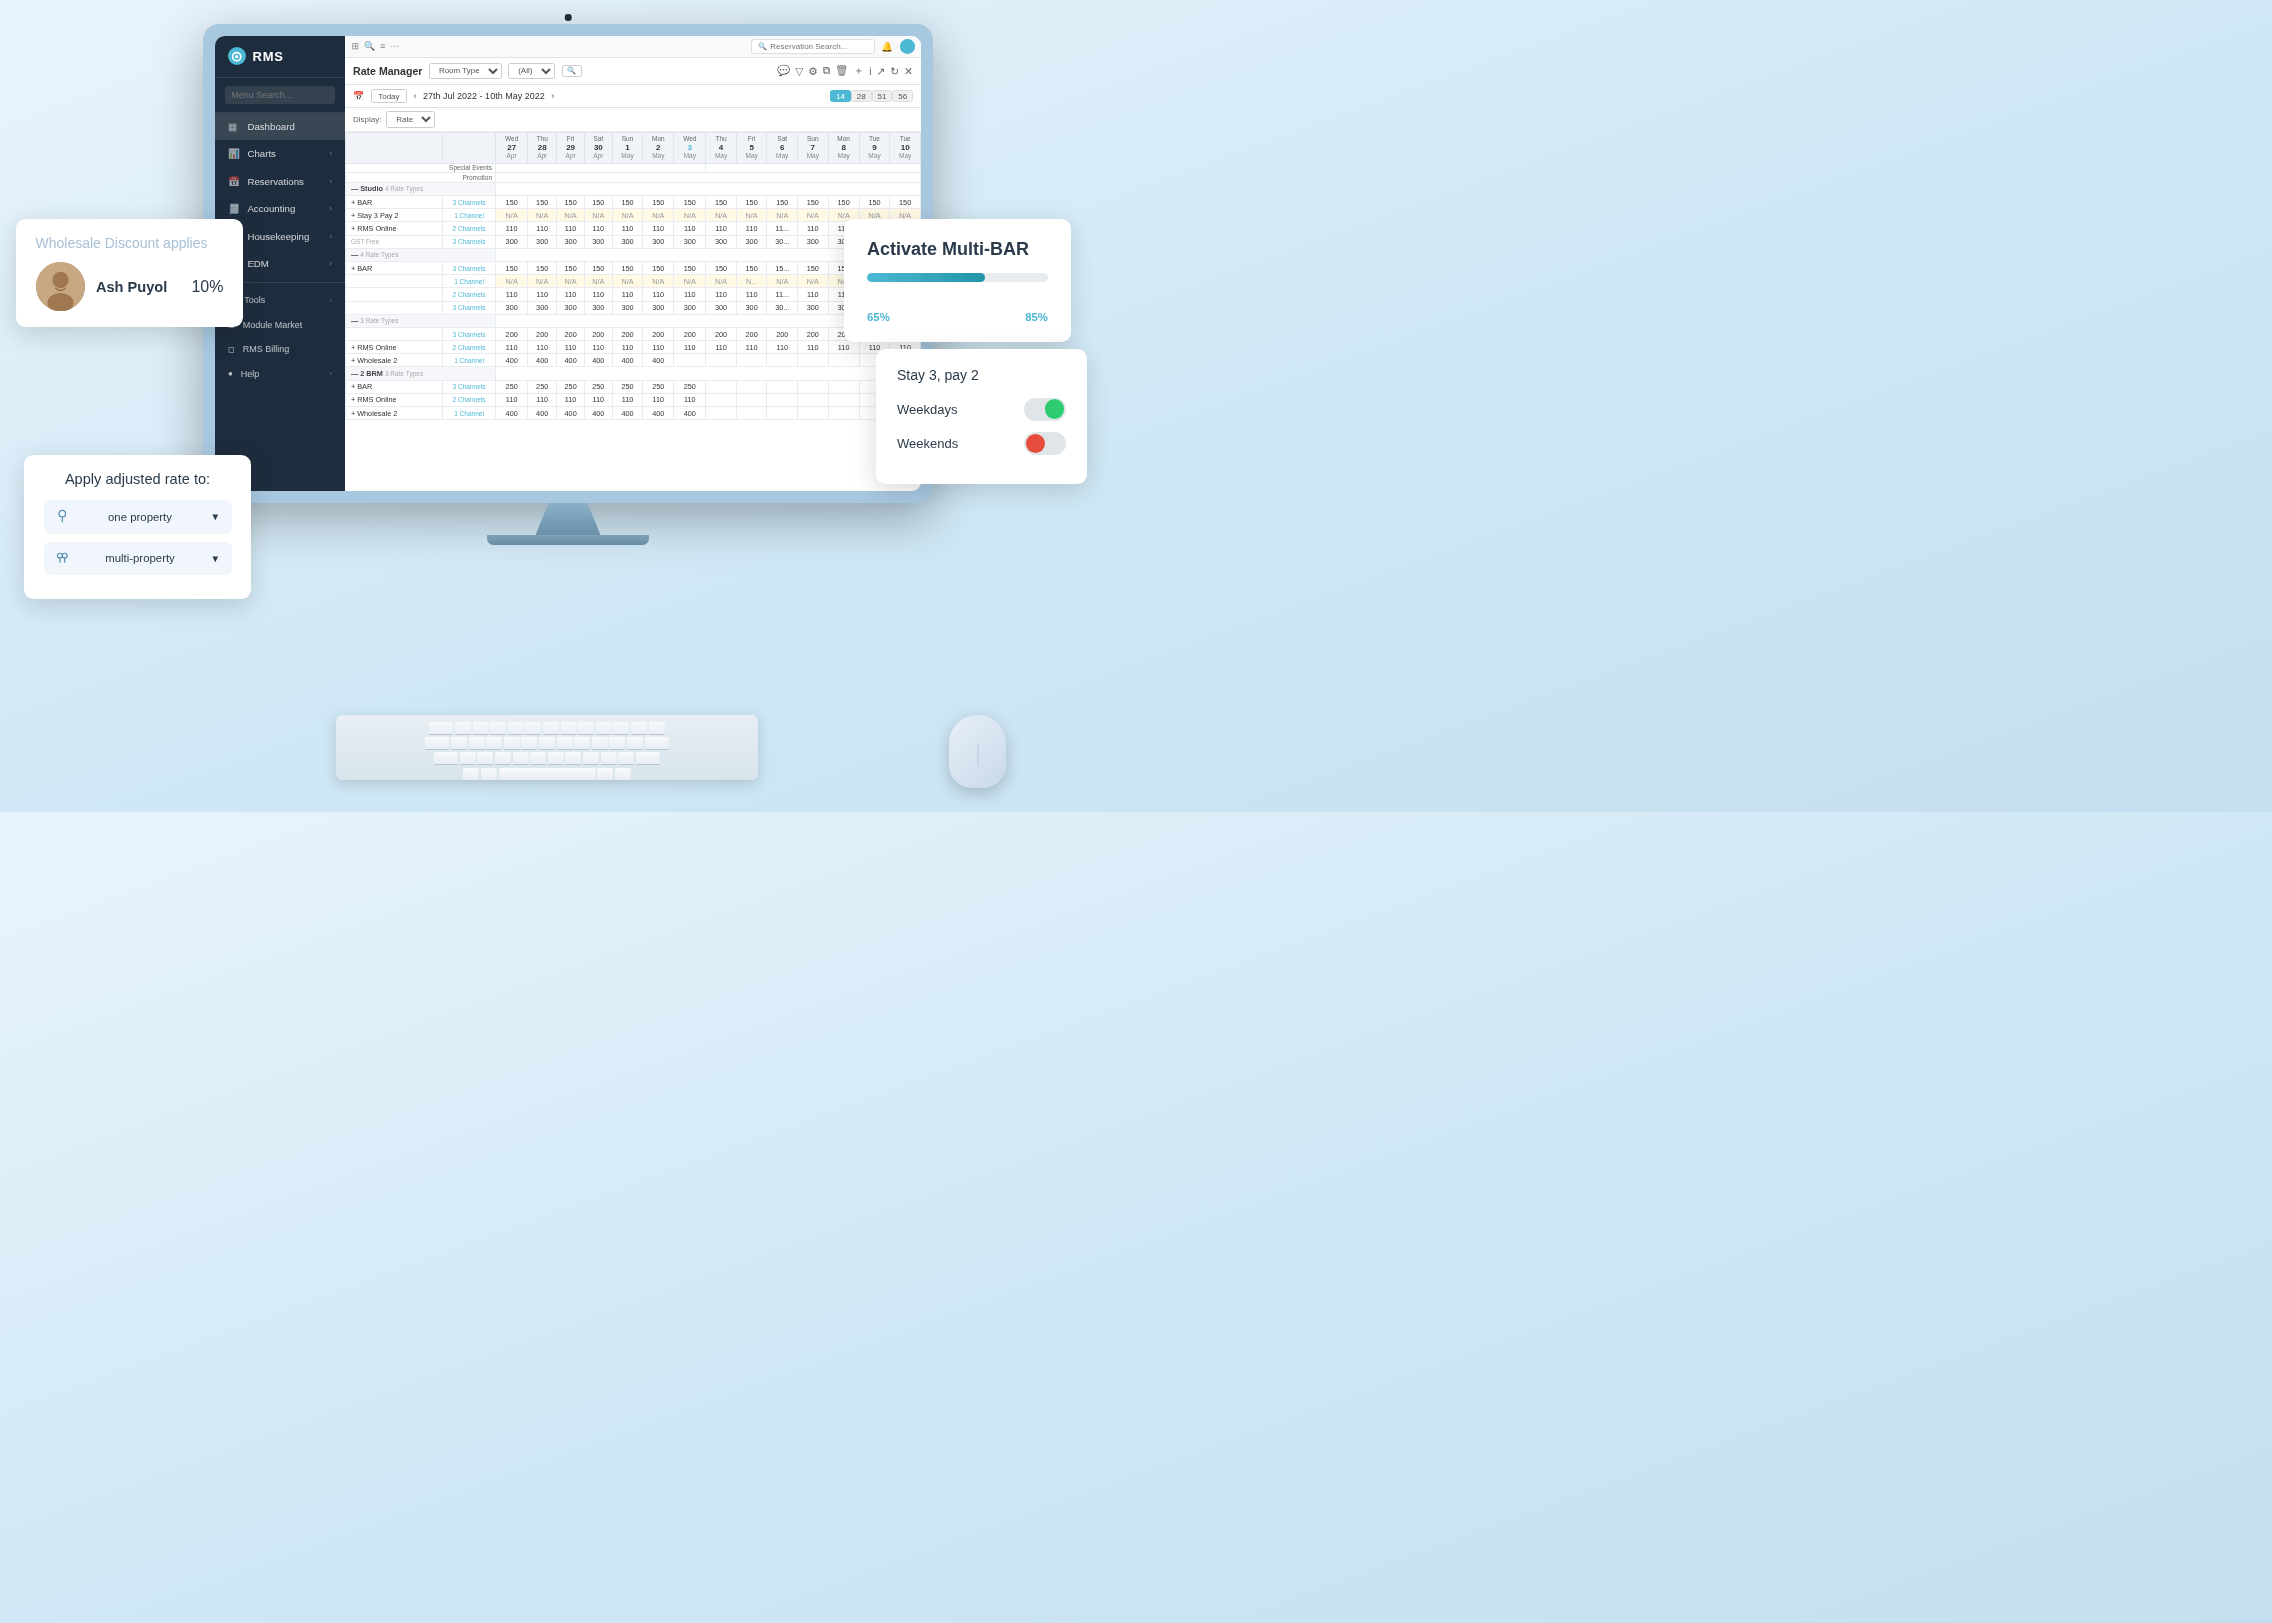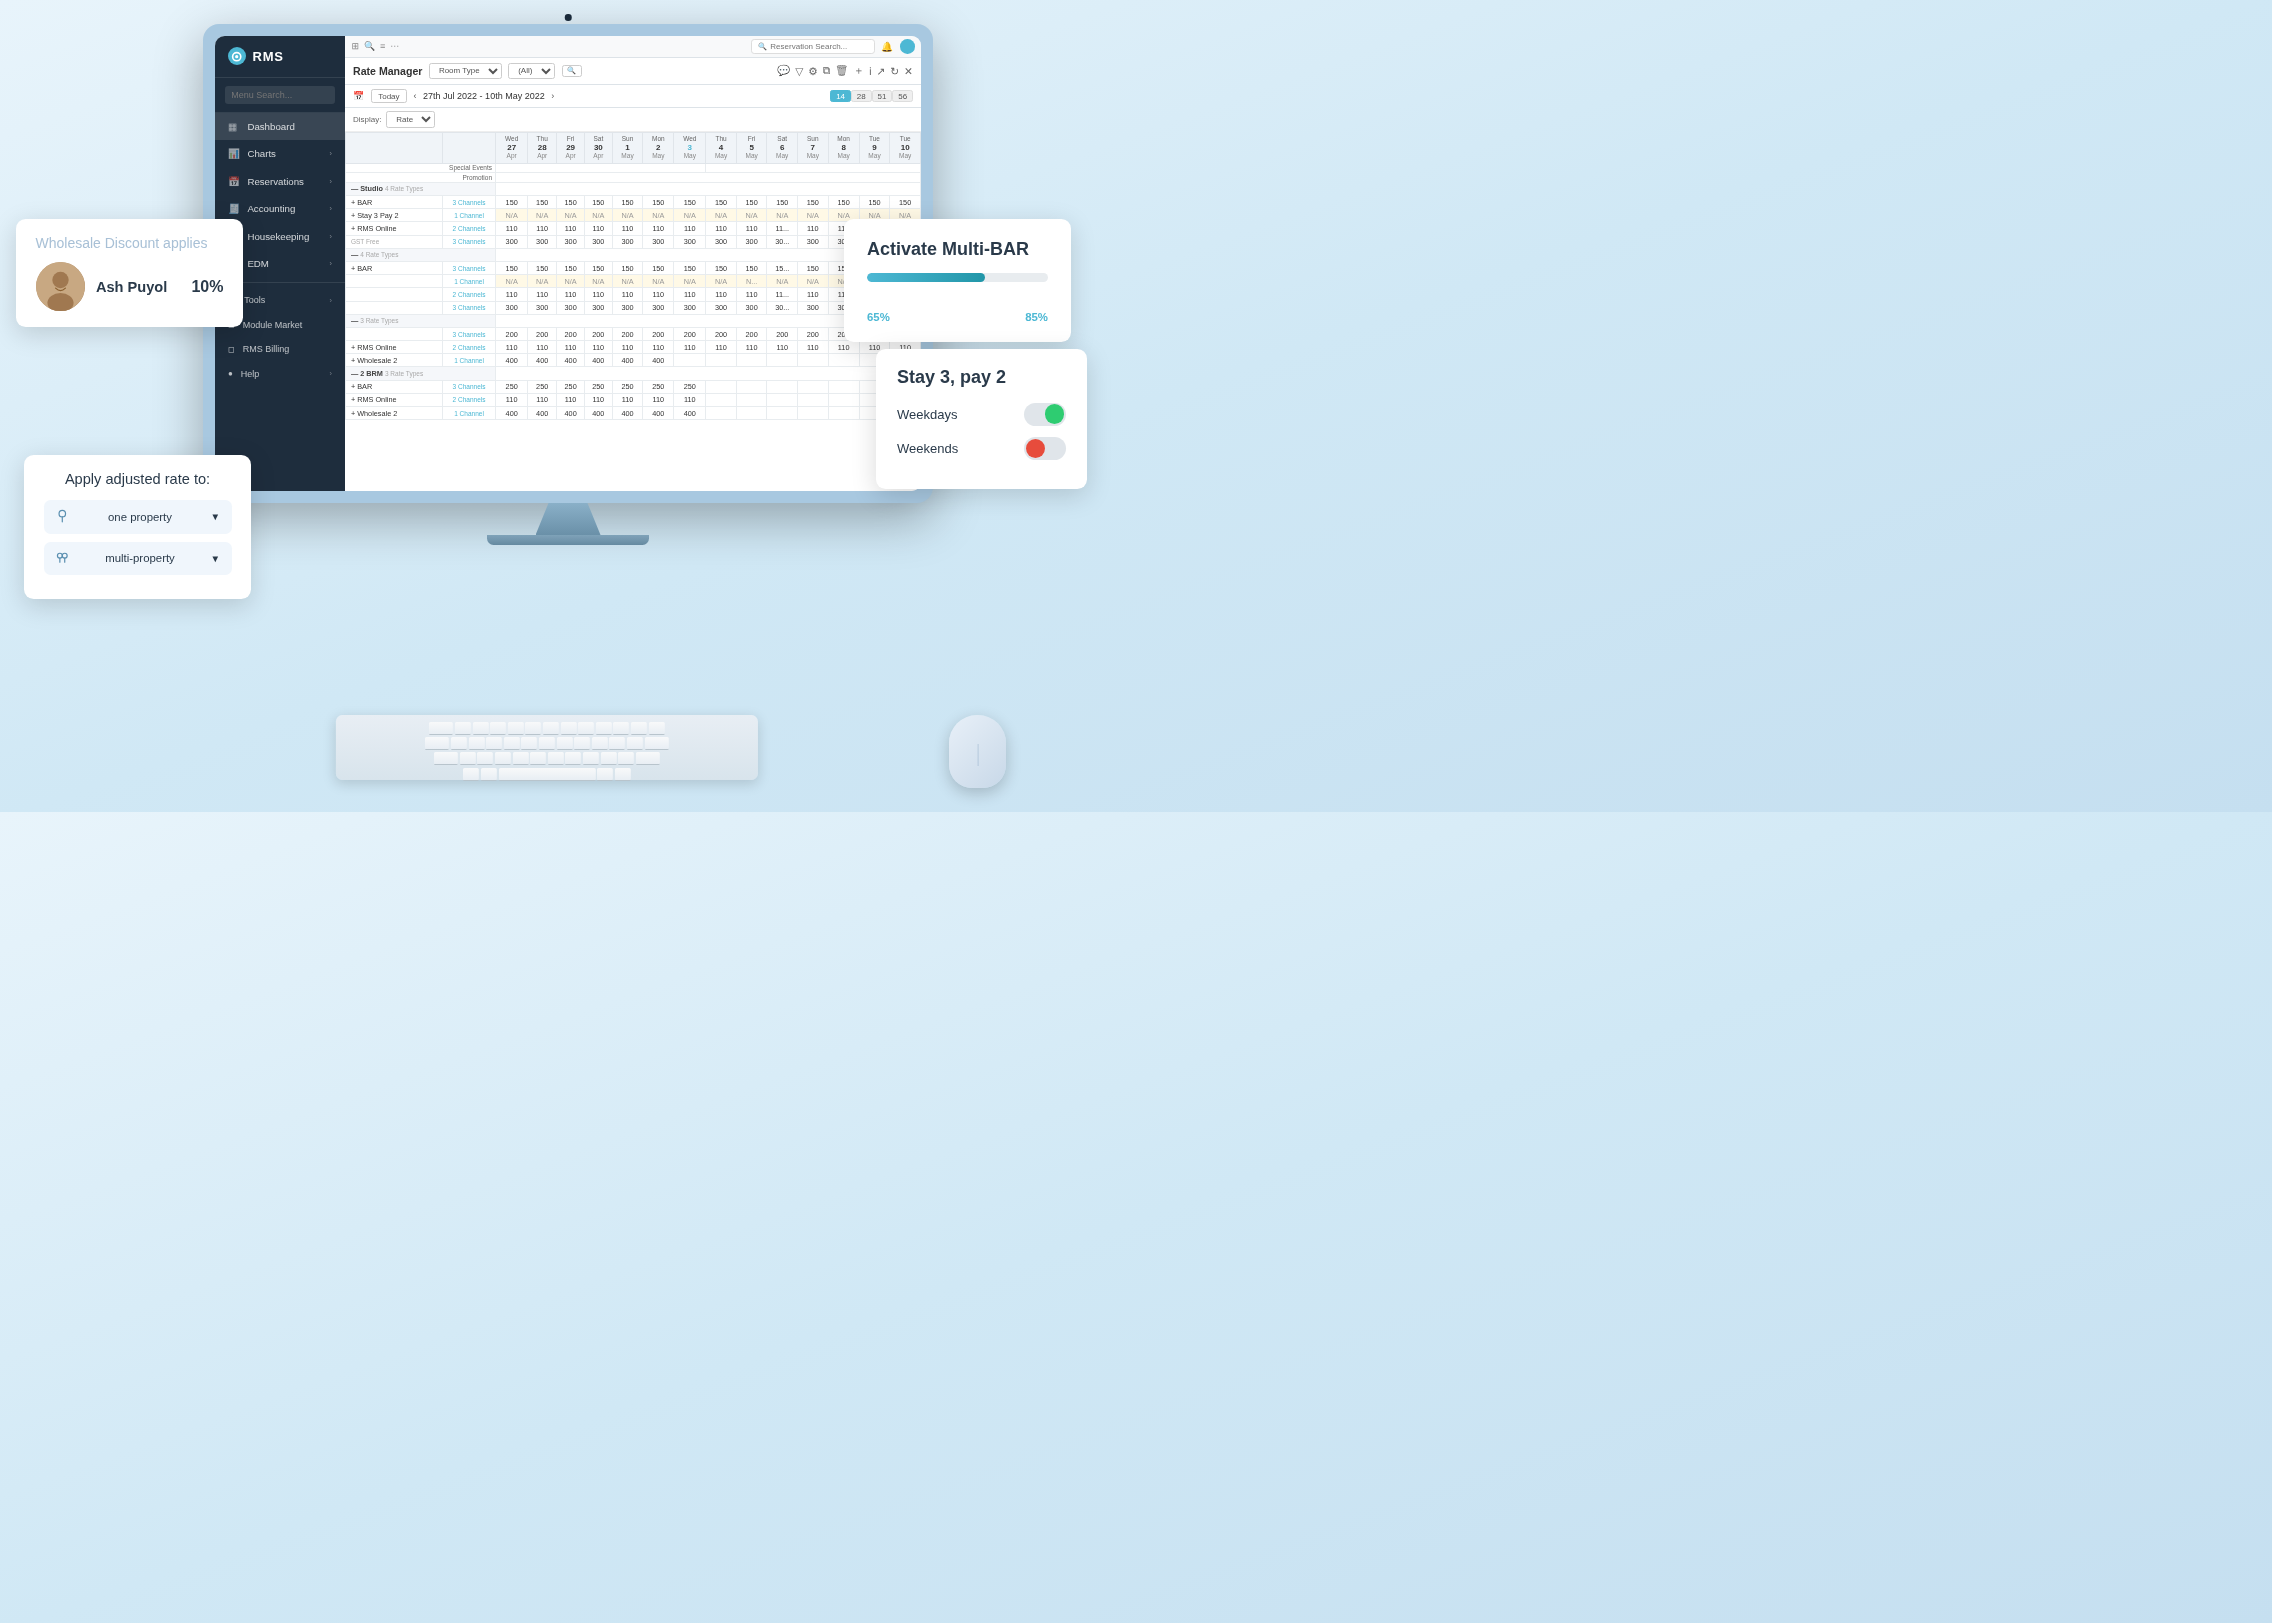--- a/index.html
+++ b/index.html
@@ -406,21 +406,21 @@
     }
 
     .user-name {
       font-size: 14.6px;
       font-weight: 600;
       color: #2a3a4a;
     }
 
     .discount-badge {
       font-size: 16px;
-      font-weight: 700;
+      font-weight: 400;
       color: #2a3a4a;
       margin-left: auto;
     }
 
     
     .card-apply-rate {
       position: absolute;
       left: 24px;
       top: 455px;
       background: white;
@@ -514,22 +514,22 @@
       top: 349px;
       background: white;
       border-radius: 9.7px;
       padding: 18px 21px;
       box-shadow: 0 6.5px 26px rgba(0,0,0,0.15);
       width: 211px;
       z-index: 10;
     }
 
     .stay3-title {
-      font-size: 18px;
-      font-weight: 700;
+      font-size: 14px;
+      font-weight: 400;
       color: #2a3a4a;
       margin-bottom: 14.6px;
     }
 
     .toggle-row {
       display: flex;
       align-items: center;
       gap: 7px;
       margin-bottom: 11.4px;
     }

